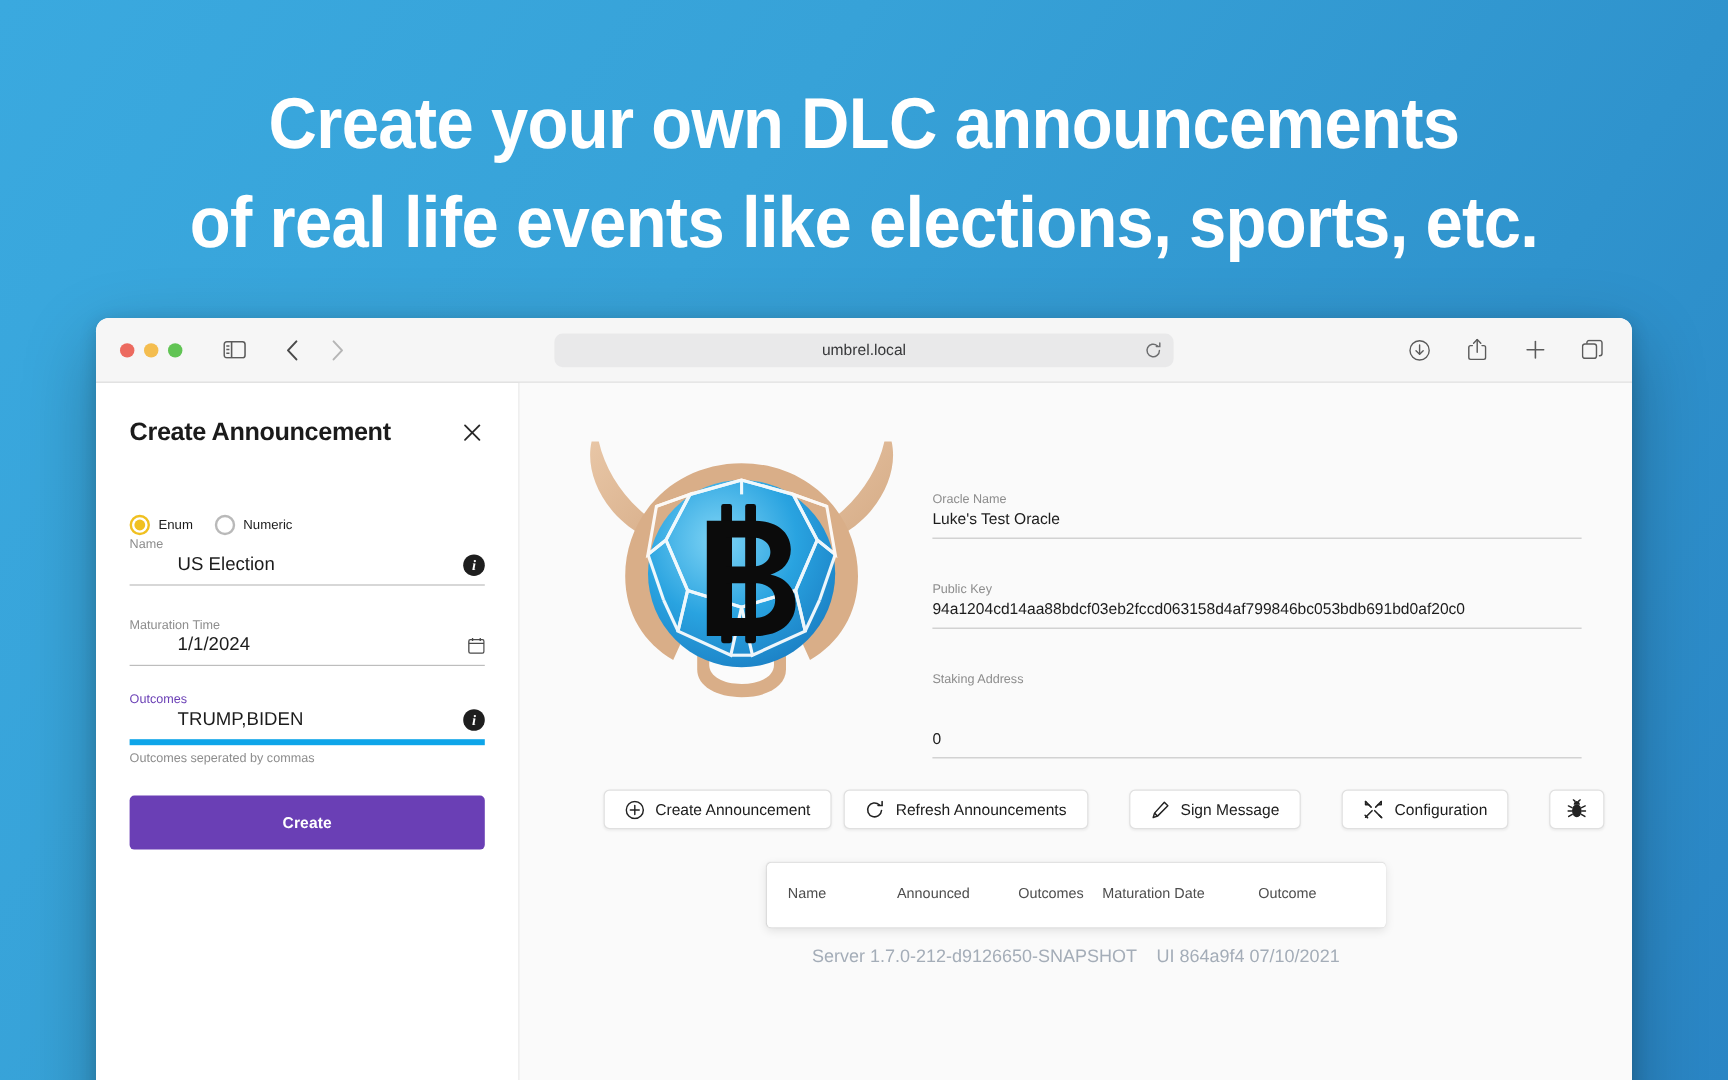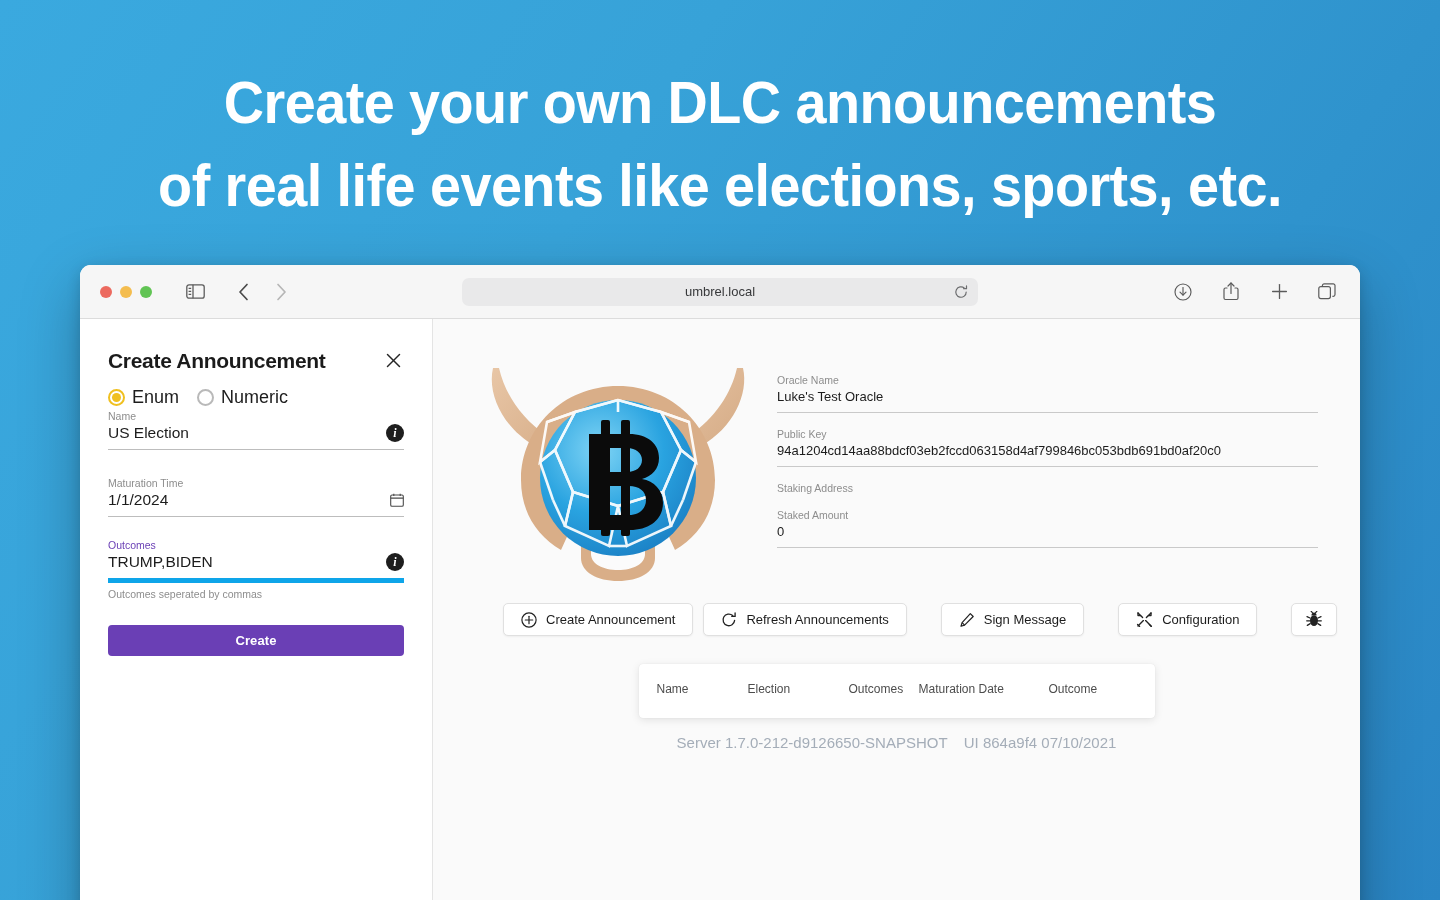--- a/index.html
+++ b/index.html
@@ -130,21 +130,21 @@
     letter-spacing: -0.3px;
   }
   .close-x {
     color: #262626;
     width: 22px; height: 22px;
     display: flex; align-items: center; justify-content: center;
     cursor: pointer;
   }
 
   .radio-row { display: flex; align-items: center; gap: 18px; margin-bottom: 2px; }
-  .radio-opt { display: flex; align-items: center; gap: 7px; font-size: 18px; color: #1c1c1c; cursor: pointer; }
+  .radio-opt { display: flex; align-items: center; gap: 7px; font-size: 11px; color: #1c1c1c; cursor: pointer; margin-top: 42px; }
   .radio-mark {
     width: 17px; height: 17px;
     border-radius: 50%;
     border: 2px solid #b9b9b9;
     display: flex; align-items: center; justify-content: center;
     flex-shrink: 0;
   }
   .radio-mark.on { border-color: #f0c020; }
   .radio-mark.on::after {
     content: "";
@@ -165,20 +165,21 @@
     display: flex;
     align-items: center;
     border-bottom: 1px solid #bdbdbd;
     padding-bottom: 7px;
   }
   .field-value-row.accent { border-bottom: 5px solid #0ea5e9; }
   .field-value {
     font-size: 15.5px;
     color: #1c1c1c;
     flex: 1;
+    margin-left: 40px;
   }
   .info-badge {
     width: 18px; height: 18px;
     border-radius: 50%;
     background: #1e1e1e;
     color: #fff;
     font-size: 12px;
     font-weight: bold;
     font-style: italic;
     font-family: "Liberation Serif", serif;
@@ -192,21 +193,21 @@
     color: #8d8d8d;
     margin-top: 5px;
     display: block;
   }
   .spacer-lg { height: 21px; }
   .spacer-md { height: 16px; }
 
   .create-btn {
     margin-top: 19px;
     width: 100%;
-    height: 31px;
+    height: 45px;
     background: #6a3fb5;
     color: #ffffff;
     border: none;
     border-radius: 4px;
     font-size: 13px;
     font-weight: bold;
     font-family: "Liberation Sans", sans-serif;
     cursor: pointer;
     letter-spacing: 0.1px;
   }
@@ -223,21 +224,21 @@
     flex-shrink: 0;
     display: flex;
     align-items: center;
     justify-content: center;
   }
   .oracle-fields {
     flex: 1;
     padding-top: 27px;
     padding-right: 8px;
   }
-  .ofield { margin-bottom: 15px; }
+  .ofield { margin-bottom: 15px; margin-top: 36px; }
   .ofield-label {
     font-size: 10.5px;
     color: #8d8d8d;
     margin-bottom: 3px;
     display: block;
   }
   .ofield-value {
     font-size: 13px;
     color: #1c1c1c;
     border-bottom: 1px solid #c9c9c9;
@@ -525,21 +526,20 @@
             <div class="ofield-value">Luke's Test Oracle</div>
           </div>
           <div class="ofield">
             <span class="ofield-label">Public Key</span>
             <div class="ofield-value">94a1204cd14aa88bdcf03eb2fccd063158d4af799846bc053bdb691bd0af20c0</div>
           </div>
           <div class="ofield">
             <span class="ofield-label">Staking Address</span>
           </div>
           <div class="ofield">
-            <span class="ofield-label">Staked Amount</span>
             <div class="ofield-value">0</div>
           </div>
         </div>
       </div>
 
       <div class="actions">
 
         <div class="act-btn">
           <span class="act-icon">
             <svg width="16" height="16" viewBox="0 0 16 16" fill="none" stroke="#222" stroke-width="1.2" stroke-linecap="round">
@@ -599,21 +599,21 @@
               <line x1="4.2" y1="12.6" x2="1.3" y2="14.4"></line>
               <line x1="11.8" y1="12.6" x2="14.7" y2="14.4"></line>
             </svg>
           </span>
         </div>
       </div>
 
       <div class="table-card">
         <div class="table-head">
           <div class="th c0">Name</div>
-          <div class="th c1">Election</div>
+          <div class="th c1">Announced</div>
           <div class="th c2">Outcomes</div>
           <div class="th c3">Maturation Date</div>
           <div class="th c4">Outcome</div>
         </div>
       </div>
 
       <div class="footer-ver">
         <span>Server 1.7.0-212-d9126650-SNAPSHOT</span>
         <span>UI 864a9f4 07/10/2021</span>
       </div>

